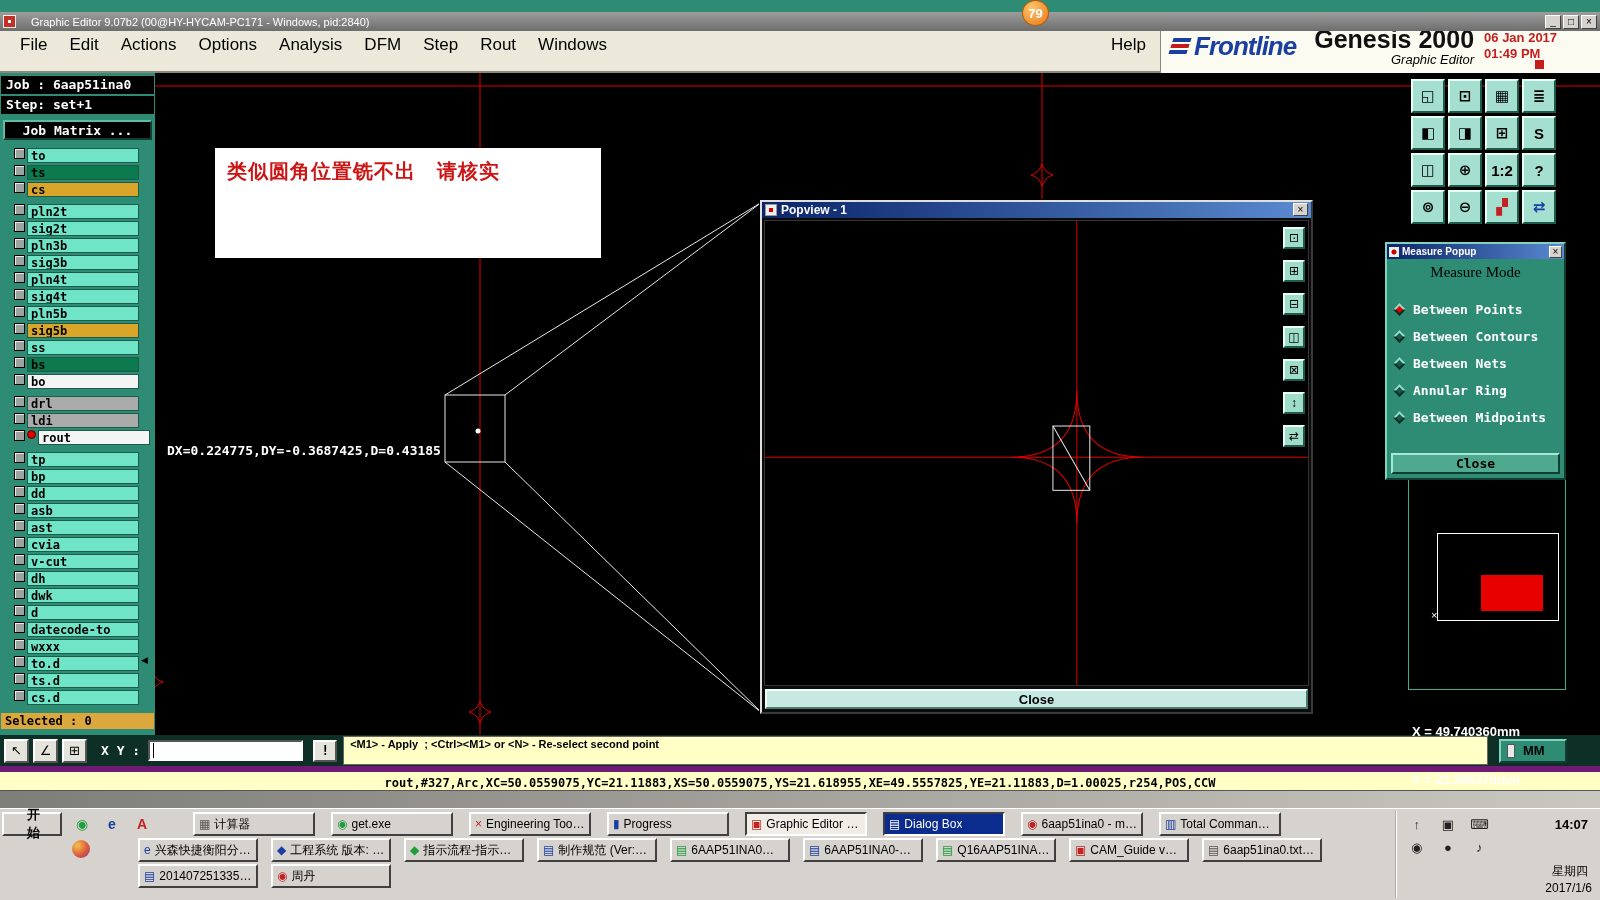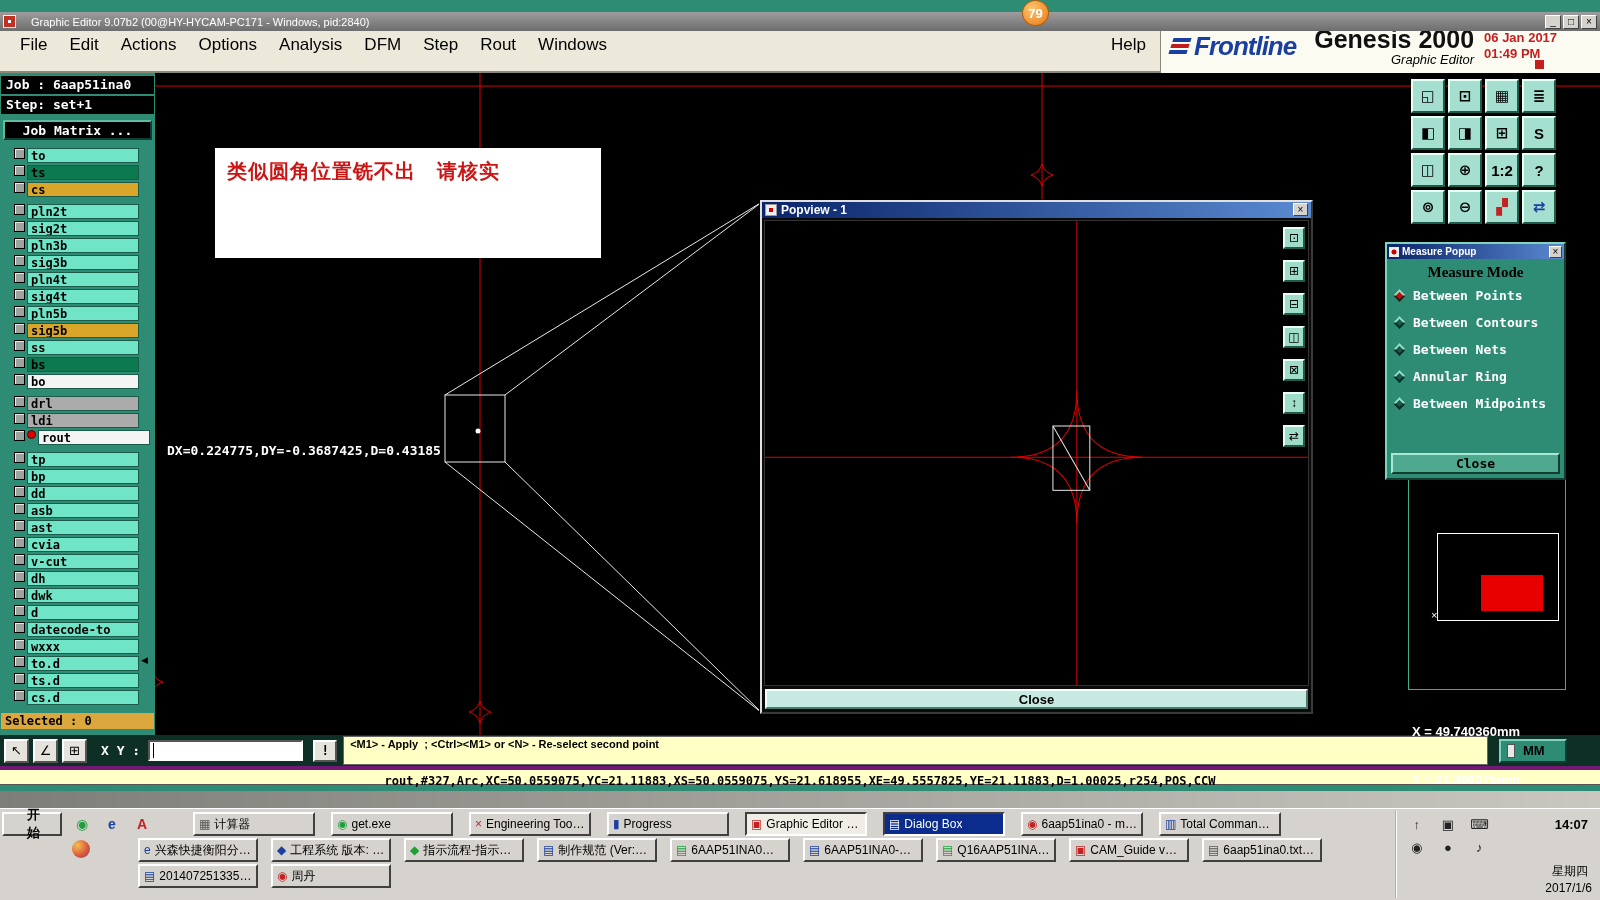--- a/index.html
+++ b/index.html
@@ -67,21 +67,21 @@
   .pv-tools{position:absolute;right:3px;top:6px;display:flex;flex-direction:column;gap:11px}
   .pv-tool{width:22px;height:22px;background:#9FDCC9;border:2px solid;border-color:#E8FFF6 #1C5A49 #1C5A49 #E8FFF6;font-size:12px;line-height:14px;text-align:center;padding:0;color:#000}
   .pv-close{height:22px;margin:3px;background:#C6E9E1;border:2px solid;border-color:#F2FFFB #4A7A70 #4A7A70 #F2FFFB;font-weight:bold;font-size:13px;color:#000}
 
   
   .measure{position:absolute;left:1385px;top:242px;width:181px;height:238px;background:#2E8B74;border:2px solid;border-color:#7FD4BF #123D30 #123D30 #7FD4BF;z-index:9;display:flex;flex-direction:column}
   .m-title{height:15px;background:linear-gradient(90deg,#0A246A,#5A8AD0);display:flex;align-items:center;gap:3px;padding:0 2px}
   .m-icon{width:10px;height:10px;background:radial-gradient(#D00000 35%,#EEE 37%)}
   .m-caption{color:#fff;font-size:10px;font-weight:bold;flex:1}
   .m-title .win-x{width:13px;height:12px}
-  .m-mode{text-align:center;color:#000;font-weight:bold;font-size:15px;font-family:"Liberation Serif","DejaVu Serif",serif;margin:5px 0 0}
+  .m-mode{text-align:center;color:#000;font-weight:normal;font-size:15px;font-family:"Liberation Serif","DejaVu Serif",serif;margin:5px 0 14px}
   .m-opts{display:flex;flex-direction:column;gap:7px;padding:4px 8px}
   .m-opt{display:flex;align-items:center;gap:9px;height:20px}
   .dia{width:9px;height:9px;transform:rotate(45deg);background:#1A5A48;border:2px solid;border-color:#8FE0CB #0A2E24 #0A2E24 #8FE0CB}
   .m-opt.selected .dia{background:#E00000}
   .m-lab{color:#fff;font-size:13px;font-weight:bold;white-space:nowrap}
   .m-close{margin:auto 4px 4px 4px;height:21px;background:#4FA98E;border:2px solid;border-color:#A8E8D6 #123D30 #123D30 #A8E8D6;font-weight:bold;font-size:13px;color:#000}
 
   
   .vtb{position:absolute;left:1411px;top:79px;width:150px;display:grid;grid-template-columns:repeat(4,34px);grid-auto-rows:34px;gap:3px;z-index:5}
   .vtb-btn{background:#A5DFD0;border:2px solid;border-color:#E8FFF6 #1C5A49 #1C5A49 #E8FFF6;font-size:15px;font-weight:bold;display:flex;align-items:center;justify-content:center;padding:0;color:#000}
@@ -103,21 +103,21 @@
   .cb-xy{color:#fff;font-weight:bold;font-size:13px;margin-left:14px}
   .cb-input{width:155px;height:21px;margin-left:8px;background:#fff;border:2px solid;border-color:#555 #fff #fff #555;font-size:13px;padding:0 3px}
   .cb-caret{position:absolute;left:153px;top:8px;width:1px;height:15px;background:#000}
   .cb-bang{width:24px;height:22px;margin-left:10px;background:#E4E4DC;border:2px solid;border-color:#fff #555 #555 #fff;font-weight:bold;color:#000}
   .cb-hints{margin-left:6px;width:1145px;height:29px;background:#FFFFC6;border:1px solid #666;color:#000;font-size:11px;font-weight:bold;line-height:13px;padding:1px 0 0 6px;overflow:hidden}
   .cb-hints div{white-space:pre}
   .cb-mm{margin-left:auto;margin-right:33px;width:68px;height:24px;background:#2E8B74;border:2px solid;border-color:#7FD4BF #123D30 #123D30 #7FD4BF;font-weight:bold;font-size:13px;display:flex;align-items:center;gap:8px;padding:0 6px;color:#000}
   .mm-notch{width:8px;height:14px;background:#E8E8E8;border:1px solid #555}
 
   
-  .statusline{position:absolute;left:0;top:766px;width:1600px;height:19px;background:#FFFFC6;border-top:4px solid #701a75;border-bottom:1px solid #555;text-align:center;font-size:12px;font-weight:bold;line-height:23px;color:#000;z-index:2}
+  .statusline{position:absolute;left:0;top:766px;width:1600px;height:25px;background:#FFFFC6;border-top:6px solid #701a75;border-bottom:1px solid #555;text-align:center;font-size:12px;font-weight:bold;line-height:23px;color:#000;z-index:2}
   .deskstrip{position:absolute;left:0;top:791px;width:1600px;height:17px;background:linear-gradient(90deg,#7E7E78,#C9C7C0)}
 
   
   .taskbar{position:absolute;left:0;top:808px;width:1600px;height:92px;background:#D6D3CE;border-top:1px solid #fff;z-index:10}
   .tb-row{position:absolute;left:0;right:210px;height:24px}
   .tb-row1{top:3px}.tb-row2{top:29px}.tb-row3{top:55px}
   .startbtn{position:absolute;left:2px;top:0;width:60px;height:24px;background:#D6D3CE;border:2px solid;border-color:#fff #404040 #404040 #fff;font-weight:bold;font-size:13px;display:flex;align-items:center;gap:3px;padding:0 20px;color:#000}
   .winflag{width:14px;height:12px;background:conic-gradient(#E33B2E 0 25%,#6CBE45 25% 50%,#2E66C9 50% 75%,#F6C141 75%);display:inline-block}
   .quick{position:absolute;left:72px;top:2px;display:flex;gap:10px}
   .qbtn{width:20px;height:20px;border:none;background:transparent;font-size:14px;font-weight:bold;padding:0}

